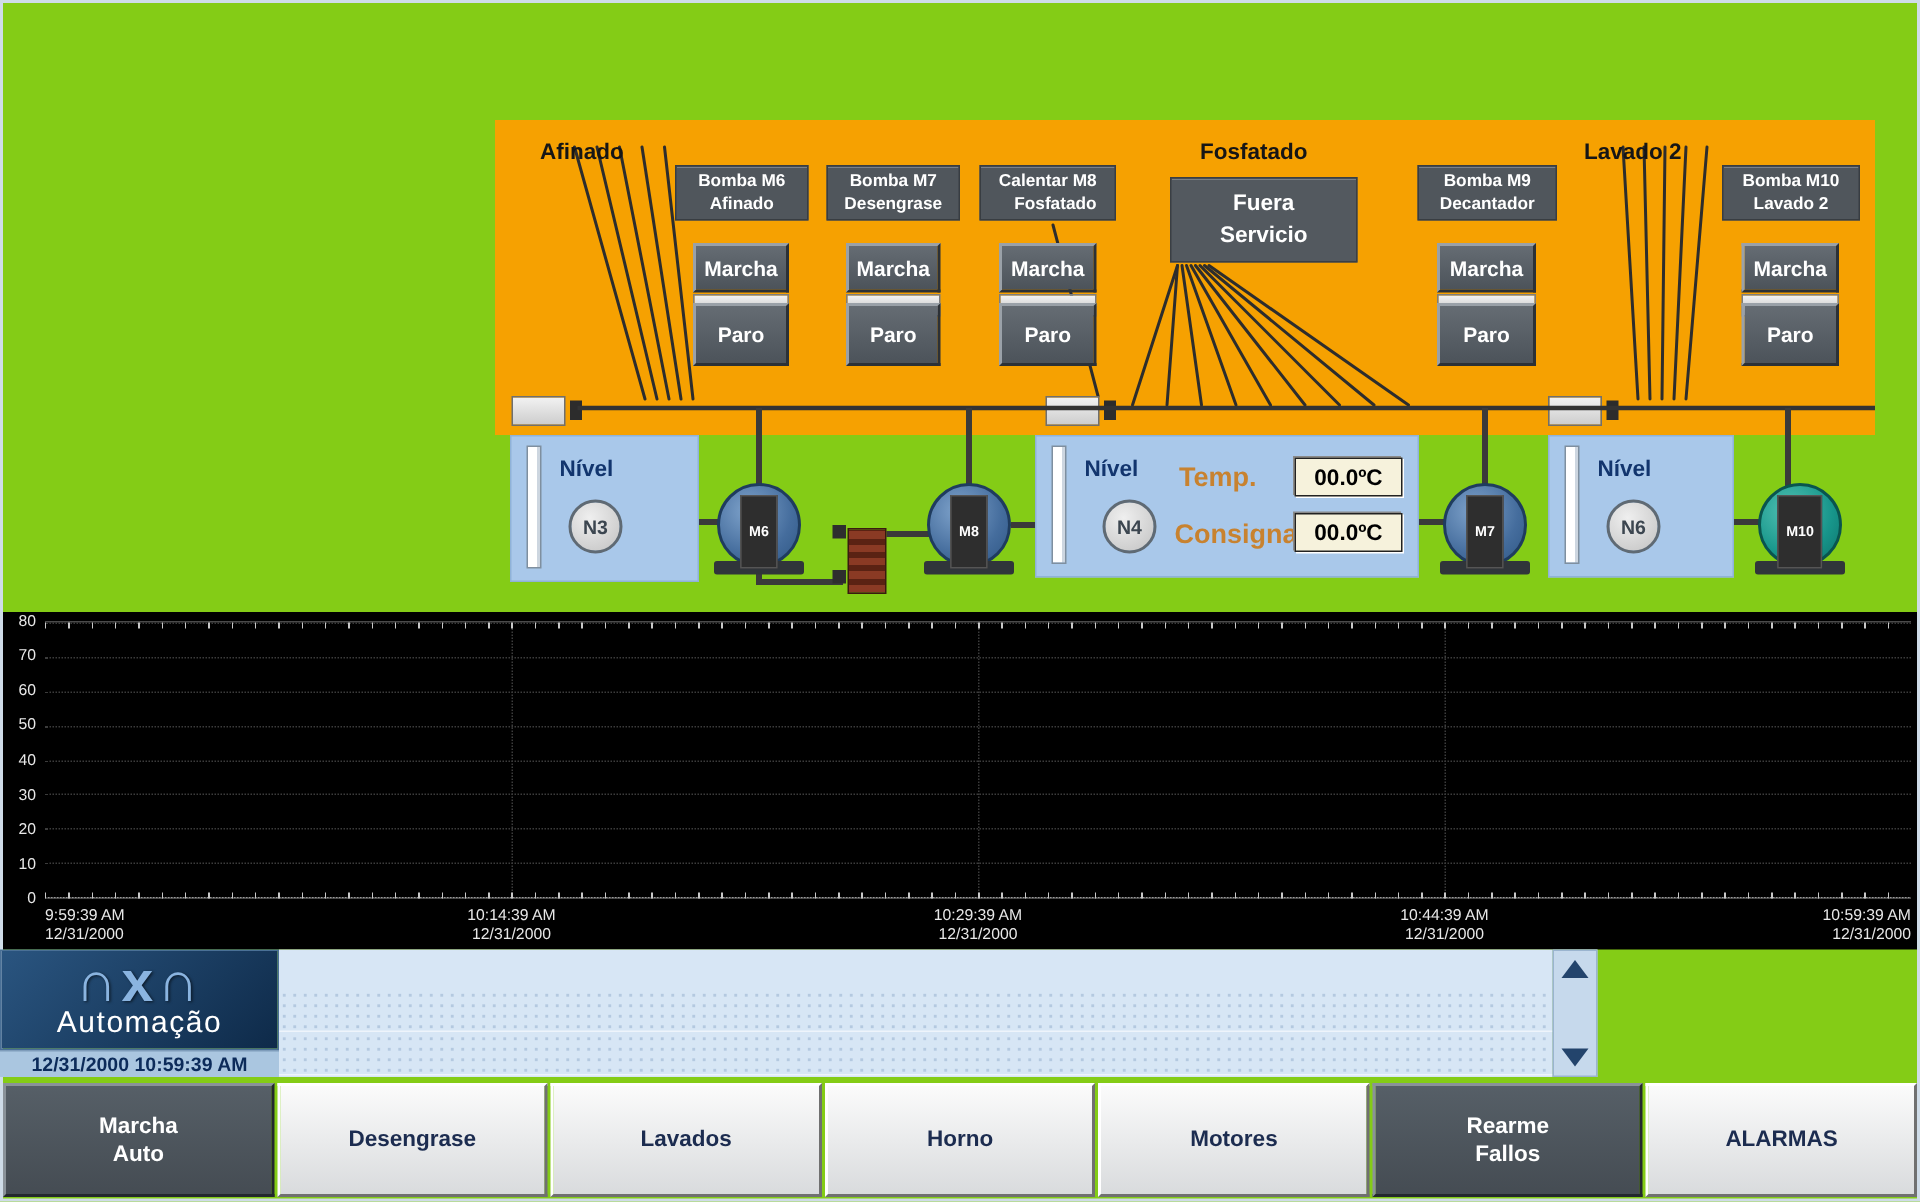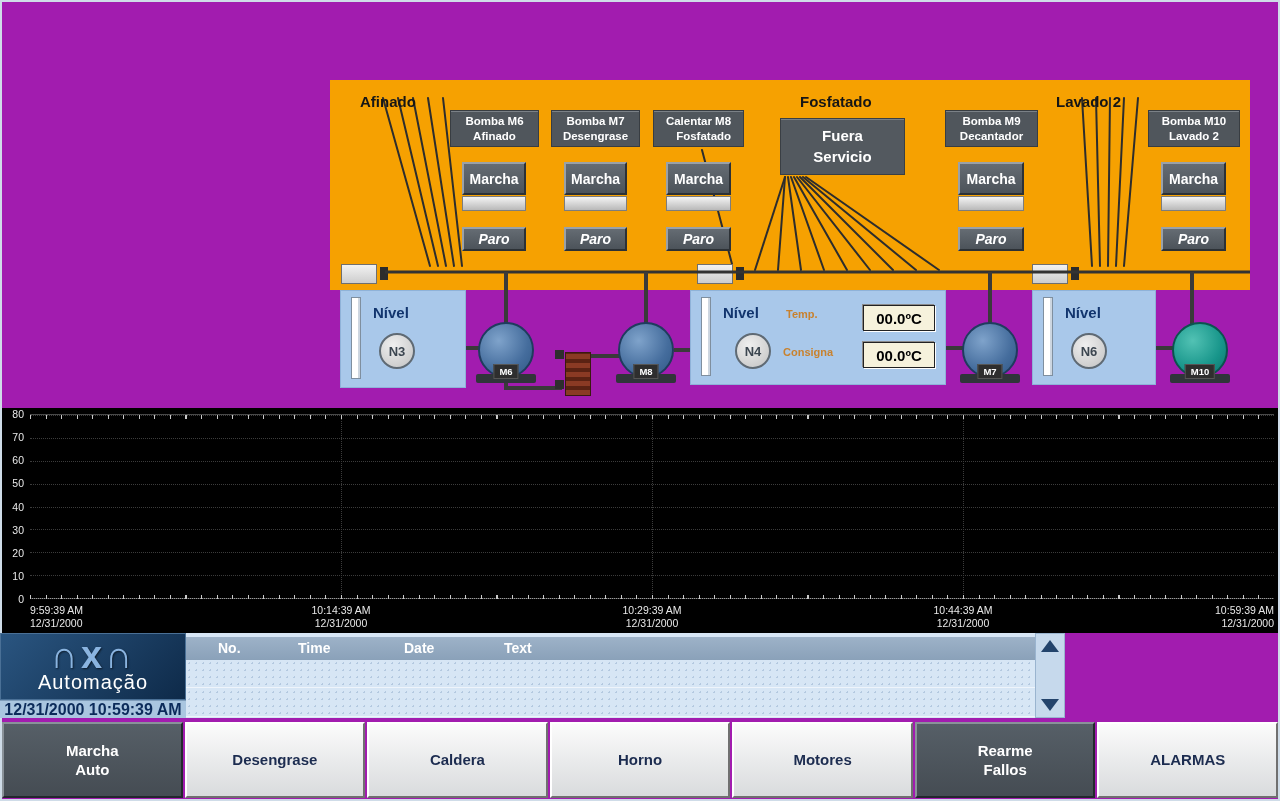--- a/index.html
+++ b/index.html
@@ -1,18 +1,18 @@
 <!DOCTYPE html>
 <html><head>
 <meta charset="utf-8">
 <style>
   * { box-sizing: border-box; margin: 0; padding: 0; }
   html,body { width:1280px; height:801px; }
   body { font-family: "Liberation Sans", sans-serif; }
-  .screen { position:relative; width:1280px; height:801px; background:#a21caf; overflow:hidden;
+  .screen { position:relative; width:1280px; height:801px; background:#84cc16; overflow:hidden;
             box-shadow: inset 0 0 0 2px #cfdce8; }
 
   
   .panel { position:absolute; left:330px; top:80px; width:920px; height:210px; background:#f6a101; }
   .fan-lines { position:absolute; left:0; top:0; }
   .sec-title { position:absolute; top:13px; color:#161616; font-weight:bold; font-size:15px; }
   .t1 { left:30px; } .t2 { left:470px; } .t3 { left:726px; }
 
   .plate { position:absolute; top:30px; height:37px; background:#50565c; border:1px solid #383d42;
            box-shadow: inset 0 1px 0 #7b8187; color:#fff; font-weight:bold; font-size:11.5px;
@@ -25,21 +25,21 @@
            border:1px solid #3a3f44; box-shadow: inset 0 1px 0 #7a8086; color:#fff; font-weight:bold;
            font-size:15px; line-height:1.35; display:flex; align-items:center; justify-content:center;
            text-align:center; white-space:pre-line; }
 
   .hmi-btn { position:absolute; background:linear-gradient(180deg,#656c73,#4c535a); border:2px solid;
              border-color:#9aa1a8 #2c3136 #2c3136 #9aa1a8; color:#fff; font-weight:bold; font-size:14px;
              font-family:inherit; display:flex; align-items:center; justify-content:center; cursor:pointer; }
   .marcha { top:82px; height:33px; }
   .ind { position:absolute; top:116px; height:15px; background:linear-gradient(180deg,#f4f4f4,#b9b9b9);
          border:1px solid #7d7d7d; }
-  .paro { top:147px; height:24px;font-style:italic; }
+  .paro { top:122px; height:42px; }
   .c1 { left:132px; width:64px; } .c2 { left:234px; width:63px; } .c3 { left:336px; width:65px; }
   .c4 { left:628px; width:66px; } .c5 { left:831px; width:65px; }
 
   .sensor { position:absolute; top:184px; width:36px; height:20px;
             background:linear-gradient(180deg,#f2f2f2,#cdcdcd); border:1px solid #6f6f6f; }
   .s1 { left:11px; } .s2 { left:367px; } .s3 { left:702px; }
   .connector { position:absolute; top:187px; width:8px; height:13px; background:#2c2c2c; }
   .k1 { left:50px; } .k2 { left:406px; } .k3 { left:741px; }
 
   
@@ -51,36 +51,36 @@
   .gauge { position:absolute; left:10px; top:6px; bottom:8px; width:10px;
            background:linear-gradient(90deg,#ffffff 0 6px,#cdd6e0 6px); border:1px solid #7f8f9f; }
   .nivel { position:absolute; left:32px; top:13px; color:#12356e; font-weight:bold; font-size:15px; }
   .sensor-circle { position:absolute; width:36px; height:36px; border-radius:50%;
                    background:radial-gradient(circle at 38% 32%, #efefef, #c2c2c2);
                    border:2px solid #5f6a74; color:#3c4650; font-weight:bold; font-size:13px;
                    display:flex; align-items:center; justify-content:center; }
   .tank1 .sensor-circle { left:38px; top:42px; }
   .tank2 .sensor-circle { left:44px; top:42px; }
   .tank3 .sensor-circle { left:38px; top:42px; }
-  .tank-param { position:absolute; color:#c8822f; font-weight:bold; font-size:11px; }
+  .tank-param { position:absolute; color:#c8822f; font-weight:bold; font-size:18px; }
   .temp-label { left:95px; top:17px; }
   .consigna-label { left:92px; top:55px; }
   .display { position:absolute; width:72px; height:26px; background:#f6f2dc; border:1px solid #222;
              box-shadow:-1px -1px 0 #8a8a8a, 1px 1px 0 #ffffff; color:#000; font-weight:bold;
              font-size:15px; display:flex; align-items:center; justify-content:center; }
   .temp-display { left:172px; top:14px; }
   .consigna-display { left:172px; top:51px; }
 
   .pump { position:absolute; width:56px; height:56px; border-radius:50%;
           background:radial-gradient(circle at 36% 32%, #7fa3cb, #456d9d 60%, #2f5684);
           border:2px solid #1f3c5e; }
   .pump .base { position:absolute; left:-4px; right:-4px; bottom:-7px; height:9px; background:#30353a;
                 border-radius:2px; }
   .pump .tag { position:absolute; left:50%; transform:translateX(-50%); bottom:-3px; background:#2e2e2e;
-               color:#fff; font-size:9.5px; font-weight:bold; padding:1px 5px; border:1px solid #555;
+               color:#fff; font-size:9.5px; font-weight:bold; padding:18px 5px; border:1px solid #555;
                white-space:nowrap; }
   .pump.teal { background:radial-gradient(circle at 36% 32%, #52c2b4, #17958a 60%, #0d7169);
                border-color:#0a544e; }
   .pump-m6 { left:478px; top:322px; } .pump-m8 { left:618px; top:322px; }
   .pump-m7 { left:962px; top:322px; } .pump-m10 { left:1172px; top:322px; }
   .exchanger { position:absolute; left:565px; top:352px; width:26px; height:44px;
                background:repeating-linear-gradient(0deg, #8a3a24 0 5px, #5a2213 5px 9px);
                border:1px solid #3a1a10; }
 
   
@@ -102,21 +102,21 @@
 
   
   .alarm-strip { position:absolute; left:0; top:633px; width:1280px; height:85px; }
   .logo-panel { position:absolute; left:0; top:0; width:186px; height:67px;
                 background:linear-gradient(135deg,#2a5580,#0e2a49); border:1px solid #4a7096;
                 display:flex; flex-direction:column; align-items:center; justify-content:center; }
   .logo-mark { font-size:38px; font-weight:bold; color:#8ab4e0; line-height:0.85; letter-spacing:3px;
                text-shadow:1px 1px 2px rgba(0,0,0,0.6); }
   .logo-name { color:#fff; font-size:20px; letter-spacing:1px; }
   .datetime-bar { position:absolute; left:0; top:67px; width:186px; height:18px; background:#aac6e0;
-                  border-top:1px solid #7e9cba; color:#0c2b5a; font-weight:bold; font-size:16px;
+                  border-top:1px solid #7e9cba; color:#0c2b5a; font-weight:bold; font-size:13px;
                   display:flex; align-items:center; justify-content:center; }
   .alarm-table { position:absolute; left:186px; top:0; width:849px; height:85px; background:#d7e6f5; }
   .alarm-header { position:absolute; left:0; right:0; top:4px; height:23px;
                   background:linear-gradient(180deg,#9db2c8,#8aa1b9); color:#fff; font-weight:bold;
                   font-size:14px; }
   .alarm-header span { position:absolute; top:3px; }
   .col-no { left:32px; } .col-time { left:112px; } .col-date { left:218px; } .col-text { left:318px; }
   .alarm-row { position:absolute; left:0; right:0; height:28px;
                background-image:radial-gradient(#b4c9e0 1px, rgba(0,0,0,0) 1px); background-size:7px 7px;
                border-bottom:1px solid #eef4fb; }
@@ -338,46 +338,40 @@
   </div>
 
   <div class="alarm-strip">
     <div class="logo-panel">
       <div class="logo-mark">∩x∩</div>
       <div class="logo-name">Automação</div>
     </div>
     <div class="datetime-bar">12/31/2000 10:59:39 AM</div>
 
     <div class="alarm-table">
-      <div class="alarm-header">
-        <span class="col-no">No.</span>
-        <span class="col-time">Time</span>
-        <span class="col-date">Date</span>
-        <span class="col-text">Text</span>
-      </div>
       <div class="alarm-row r1"></div>
       <div class="alarm-row r2"></div>
     </div>
 
     <div class="scrollbar">
       <div class="sb-btn sb-up">
         <span class="tri-up"></span>
       </div>
       <div class="sb-btn sb-down">
         <span class="tri-down"></span>
       </div>
     </div>
 
   </div>
 
   <div class="nav">
     <button class="nav-btn dark">Marcha
 Auto</button>
     <button class="nav-btn">Desengrase</button>
-    <button class="nav-btn">Caldera</button>
+    <button class="nav-btn">Lavados</button>
     <button class="nav-btn">Horno</button>
     <button class="nav-btn">Motores</button>
     <button class="nav-btn dark">Rearme
 Fallos</button>
     <button class="nav-btn">ALARMAS</button>
   </div>
 
 </div>
 
 </body></html>

